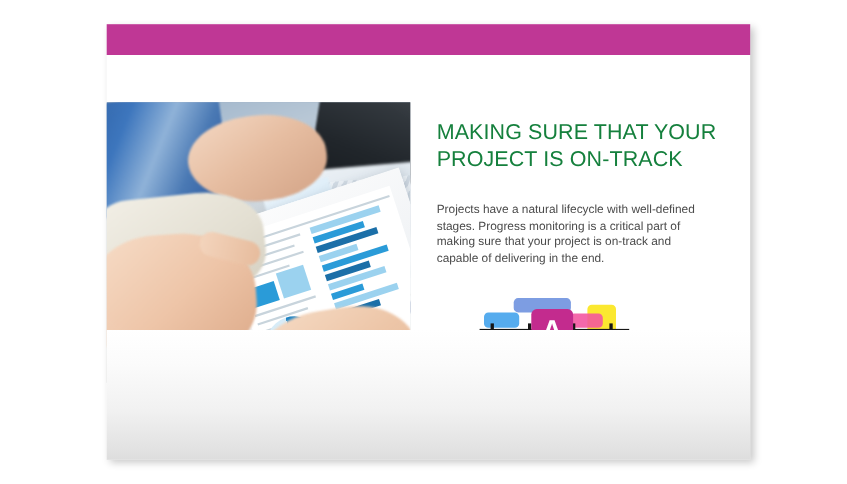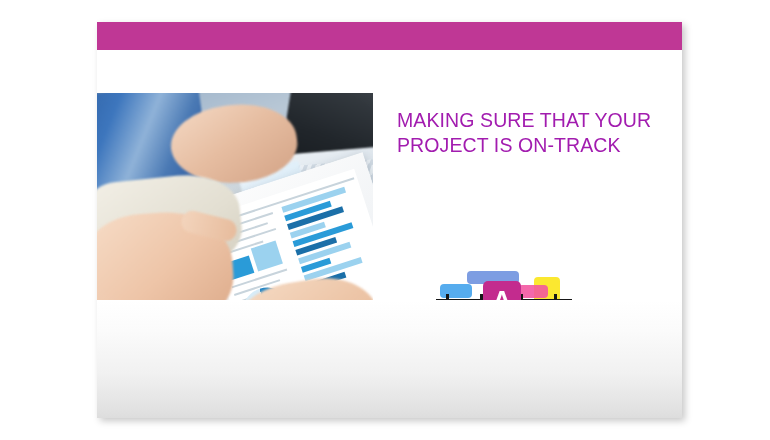--- a/index.html
+++ b/index.html
@@ -193,21 +193,21 @@
     position:absolute;
     left:300px; top:86px;
     width:258px;
   }
   .title{
     margin:0;
     font-size:19.5px;
     line-height:25px;
     font-weight:400;
     letter-spacing:.1px;
-    color:#a21caf;
+    color:#15803d;
   }
   .body-text{
     margin:26px 0 0 0;
     font-size:10.8px;
     line-height:14.6px;
     color:#4a4a4a;
     width:243px;
   }
 
   
@@ -293,20 +293,21 @@
       <div class="ph-hand-point"></div>
       <div class="ph-finger"></div>
       <div class="ph-pen"></div>
       <div class="ph-hand-pen"></div>
       <div class="ph-soft"></div>
     </div>
   </div>
 
   <div class="content">
     <h1 class="title">MAKING SURE THAT YOUR PROJECT IS ON-TRACK</h1>
+    <p class="body-text">Projects have a natural lifecycle with well-defined stages. Progress monitoring is a critical part of making sure that your project is on-track and capable of delivering in the end.</p>
   </div>
 
   <div class="gantt" id="gantt">
       <div class="g-item" style="left: 33px; top: 6px; width: 52px; height: 13px; background: rgb(125, 157, 226);"></div>
       <div class="g-item" style="left: 6px; top: 19px; width: 32px; height: 14px; background: rgb(86, 172, 238);"></div>
       <div class="g-item" style="left: 0px; top: 37px; width: 31px; height: 28px; background: rgb(63, 214, 160);"></div>
       <div class="g-item" style="left: 18px; top: 47px; width: 30px; height: 17px; background: rgb(158, 211, 57); opacity: 0.92;"></div>
       <div class="g-item" style="left: 50px; top: 57px; width: 46px; height: 12px; background: rgb(247, 148, 85);"></div>
       <div class="g-item" style="left: 90px; top: 42px; width: 30px; height: 13px; background: rgb(248, 125, 92);"></div>
       <div class="g-item" style="left: 100px; top: 12px; width: 26px; height: 27px; background: rgb(251, 232, 48);"></div>

